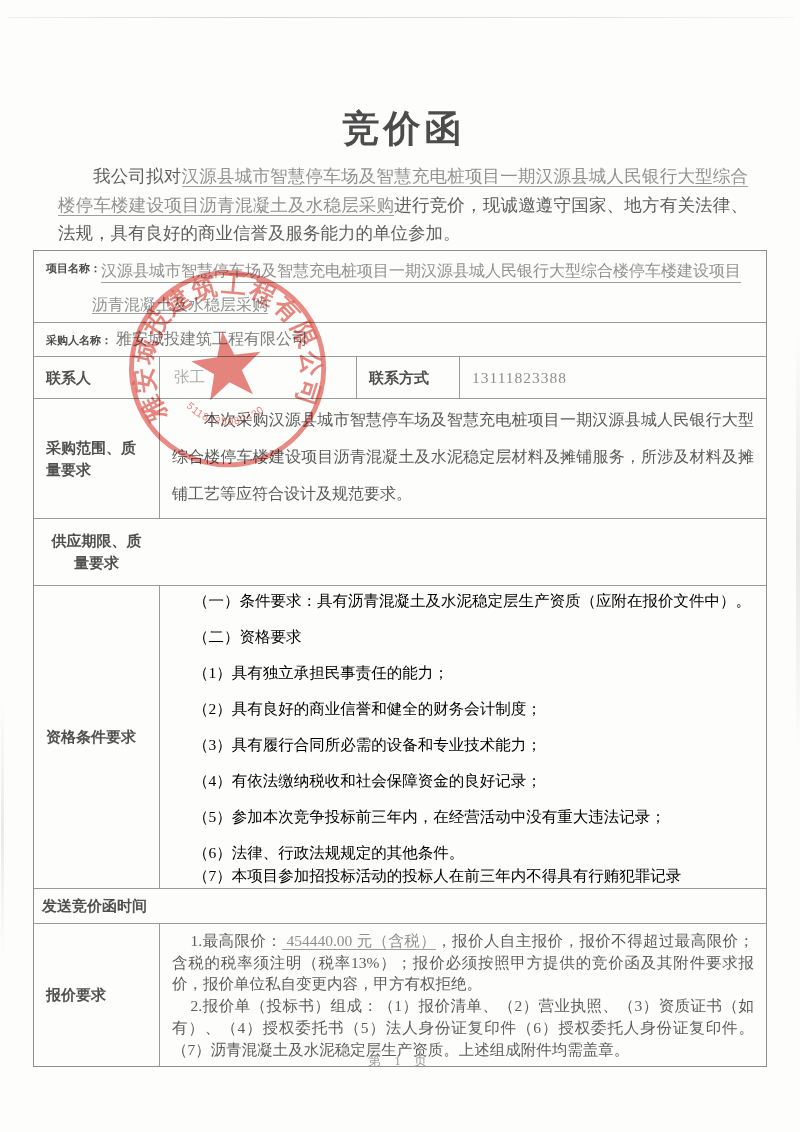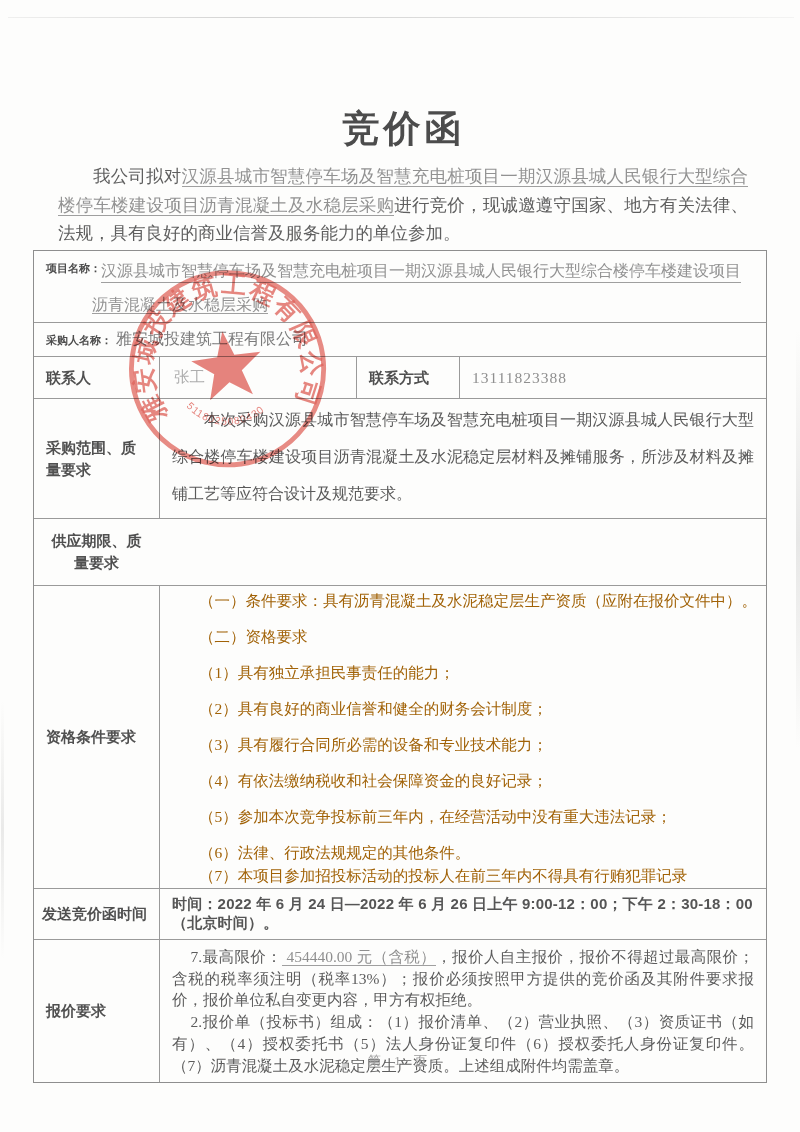--- a/index.html
+++ b/index.html
@@ -63,21 +63,21 @@
   .r8 { min-height:130px; }
 
   .contact-name { color:#adadad; font-size:15.5px; padding-left:2px; }
   .phone { color:#8f8f8f; font-size:15.5px; letter-spacing:1px; }
 
   .scope-text { line-height:37px; text-indent:2em; color:#5a5a5a; padding-top:2px; text-align:justify; }
 
   .supply-text { line-height:22.4px; color:#6e6e6e; font-size:15.5px; text-align:justify; }
   .supply-text .u { color:#949494; }
 
-  .qual-list { padding:4px 2px 0 8px; color:#a16207; font-size:15.5px; }
+  .qual-list { padding:4px 2px 0 2px; color:#000000; font-size:15.5px; }
   .qual-item { line-height:21px; margin-bottom:15px; }
   .qual-item:nth-child(8), .qual-item:nth-child(9) { margin-bottom:2px; }
 
   .sendtime {
     font-family:"Liberation Sans","DejaVu Sans",sans-serif;
     font-weight:600; color:#555555; font-size:15px; letter-spacing:.2px;
   }
   .r7 .td { display:flex; align-items:center; }
 
   .quote-text { font-size:15.5px; line-height:21.7px; color:#5c5c5c; text-align:justify; }
@@ -156,29 +156,26 @@
         <div class="qual-item" style="text-indent:2em">（3）具有履行合同所必需的设备和专业技术能力；</div>
         <div class="qual-item" style="text-indent:2em">（4）有依法缴纳税收和社会保障资金的良好记录；</div>
         <div class="qual-item" style="text-indent:2em">（5）参加本次竞争投标前三年内，在经营活动中没有重大违法记录；</div>
         <div class="qual-item" style="text-indent:2em">（6）法律、行政法规规定的其他条件。</div>
         <div class="qual-item" style="text-indent:2em">（7）本项目参加招投标活动的投标人在前三年内不得具有行贿犯罪记录</div>
       </div>
     </div>
 
     <div class="tr cols2 r7">
       <div class="td lblcell" style="padding-left:8px; padding-right:4px; display:flex; align-items:center;">发送竞价函时间</div>
-      <div class="td">
-          <span class="sendtime">时间：2022 年 6 月 24 日—2022 年 6 月 26 日上午 9:00-12：00；下午 2：30-18：00（北京时间）。</span>
-        </div>
     </div>
 
     <div class="tr cols2 r8">
       <div class="td lblcell v-center">报价要求</div>
       <div class="td quote-text">
-        <p><span>7.最高限价：</span><span class="u"> 454440.00 元（含税）</span><span>，报价人自主报价，报价不得超过最高限价；含税的税率须注明（税率13%）；报价必须按照甲方提供的竞价函及其附件要求报价，报价单位私自变更内容，甲方有权拒绝。</span></p>
+        <p><span>1.最高限价：</span><span class="u"> 454440.00 元（含税）</span><span>，报价人自主报价，报价不得超过最高限价；含税的税率须注明（税率13%）；报价必须按照甲方提供的竞价函及其附件要求报价，报价单位私自变更内容，甲方有权拒绝。</span></p>
         <p>2.报价单（投标书）组成：（1）报价清单、（2）营业执照、（3）资质证书（如有）、（4）授权委托书（5）法人身份证复印件（6）授权委托人身份证复印件。（7）沥青混凝土及水泥稳定层生产资质。上述组成附件均需盖章。</p>
       </div>
     </div>
 
   </div>
 
   <svg class="stamp" viewBox="0 0 200 200" aria-hidden="true">
     <defs>
       <path id="arcTop" d="M 39.4 132 A 70 70 0 1 1 160.6 132" fill="none"></path>
       <path id="arcBottom" d="M 55 123 A 52 52 0 0 0 145 123" fill="none"></path>

